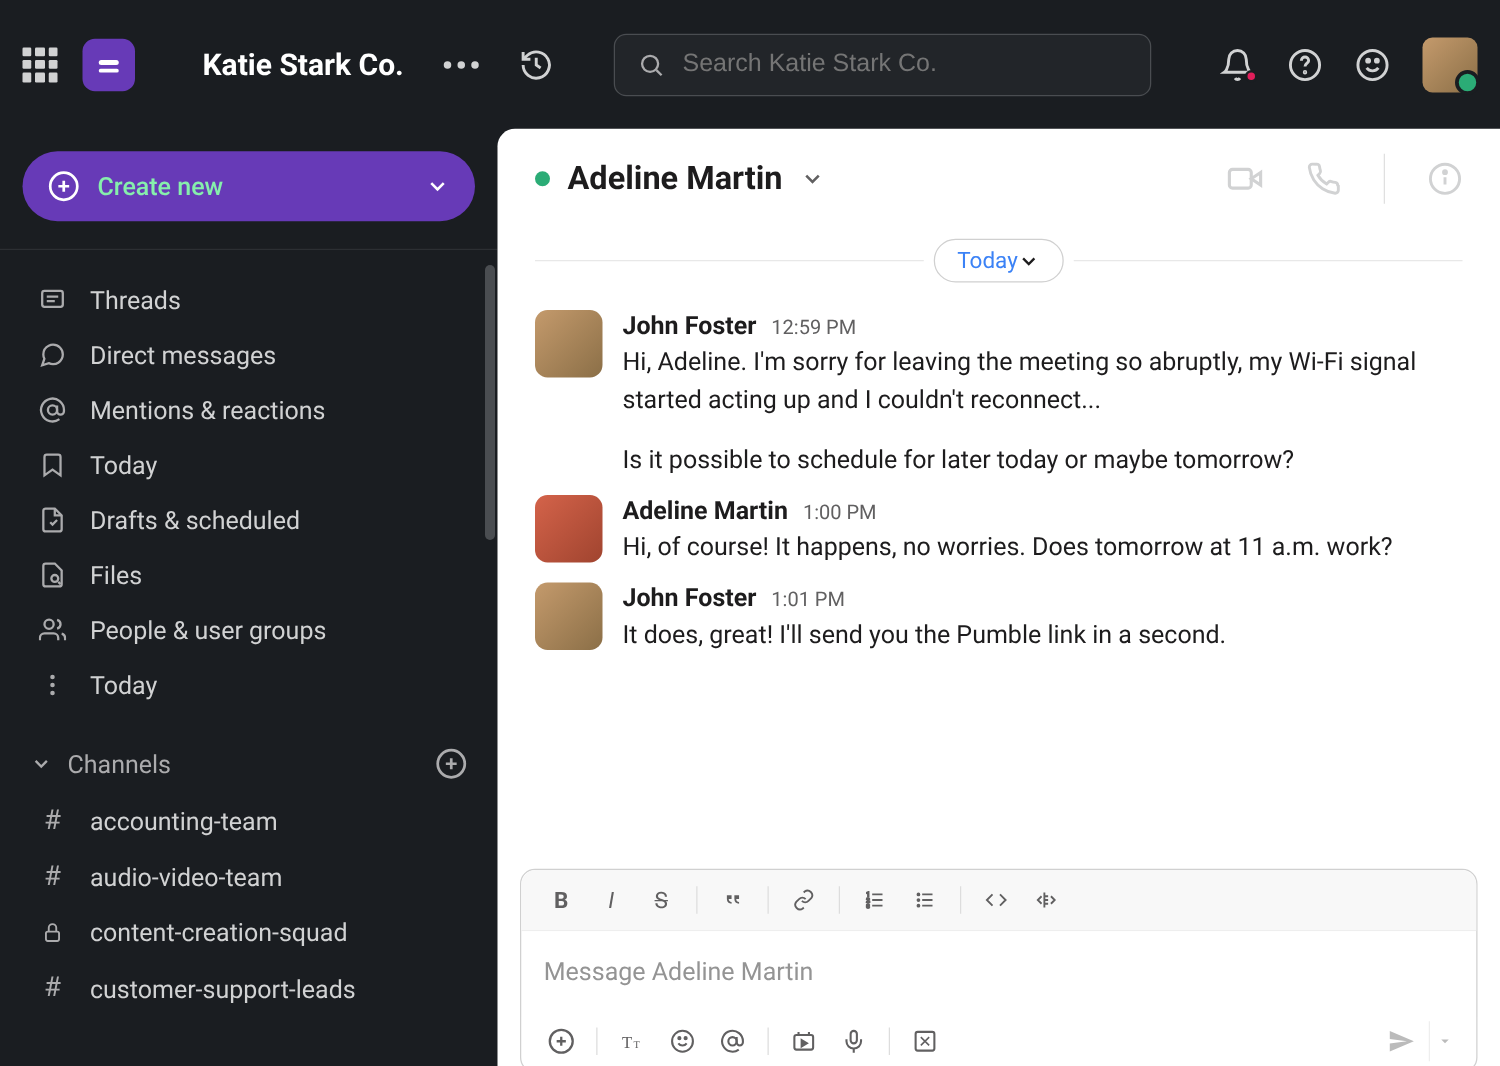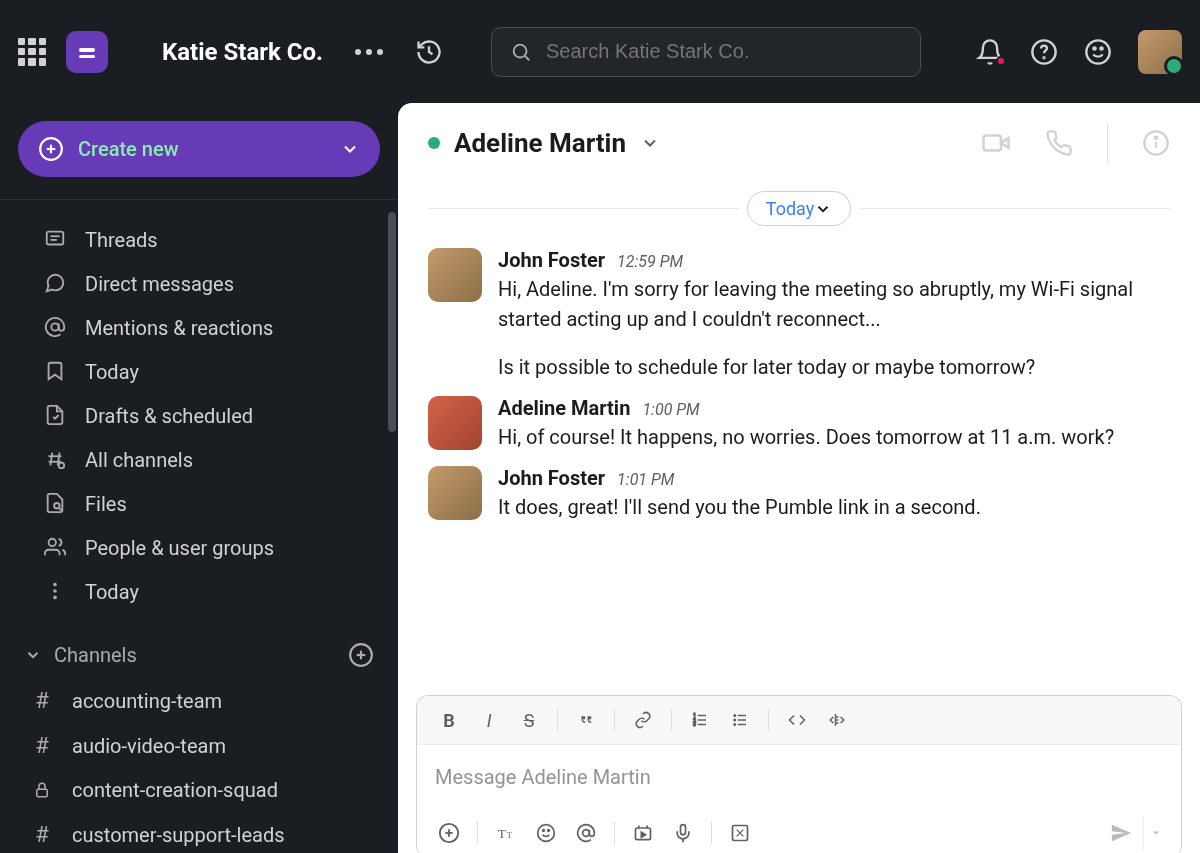--- a/index.html
+++ b/index.html
@@ -27,21 +27,21 @@
   .main { display: flex; height: calc(100% - 80px); }
   
   
   .sidebar { width: 398px; display: flex; flex-direction: column; padding-top: 18px; }
   .create-btn { margin: 0 18px 22px 18px; height: 56px; background: #673ab7; border-radius: 28px; display: flex; align-items: center; padding: 0 20px; color: #86efac; font-size: 20px; font-weight: 500; cursor: pointer; gap: 14px; }
   .create-btn .chev { margin-left: auto; }
   .hr { height: 1px; background: #2c2f33; margin-bottom: 12px; }
   .scroll-wrap { position: relative; flex: 1; overflow: hidden; }
   .scroll-thumb { position: absolute; right: 2px; top: 0; width: 8px; height: 220px; background: #4a4d51; border-radius: 4px; }
   .nav { display: flex; flex-direction: column; padding: 6px 0; }
-  .nav-item { display: flex; gap: 18px; padding: 10px 30px; font-size: 20px; color: #d1d2d3; cursor: pointer; margin-left: 13px; }
+  .nav-item { display: flex; align-items: center; gap: 18px; padding: 10px 30px; font-size: 20px; color: #d1d2d3; cursor: pointer; }
   .nav-item .icn { width: 24px; display: flex; justify-content: center; color: #ababad; }
   .section-head { display: flex; align-items: center; gap: 12px; padding: 22px 24px 10px 24px; font-size: 20px; color: #ababad; }
   .section-head .add { margin-left: auto; cursor: pointer; }
   .ch-item { display: flex; align-items: center; gap: 18px; padding: 10px 30px; font-size: 20px; color: #d1d2d3; cursor: pointer; }
   .ch-item .pre { width: 24px; display:flex; justify-content:center; color:#ababad; font-size:22px; }
   
   
   .chat { flex: 1; background: #fff; border-top-left-radius: 14px; display: flex; flex-direction: column; color: #1d1c1d; }
   .chat-head { height: 80px; display: flex; align-items: center; padding: 0 30px; }
   .presence { width: 12px; height: 12px; background: #2bac76; border-radius: 50%; margin-right: 14px; }
@@ -55,21 +55,21 @@
   .date-pill { border:1px solid #d0d0d0; border-radius:20px; padding:6px 18px; display:flex; align-items:center; font-size:18px; color:#3b82f6; cursor:pointer; margin: 0 8px;}
   
   .messages { flex: 1; overflow: hidden; padding: 22px 30px 10px 30px; }
   .msg { display: flex; gap: 16px; margin-bottom: 14px; }
   .msg .ava { width: 54px; height: 54px; border-radius: 10px; flex-shrink:0; }
   .ava.jf { background: linear-gradient(135deg,#c49a6c,#8b6f47); }
   .ava.am { background: linear-gradient(135deg,#d4634a,#a0442f); }
   .msg .body { flex:1; }
   .msg .meta { display:flex; align-items:baseline; gap:12px; }
   .msg .name { font-size:20px; font-weight:700; color:#1d1c1d; }
-  .msg .time { font-size:16px; color:#616061;font-style:italic; }
+  .msg .time { font-size:16px; color:#616061; }
   .msg .text { font-size:20px; color:#1d1c1d; line-height:1.5; margin-top:2px; }
   .msg .text p { margin-bottom: 18px; }
   .msg .text p:last-child { margin-bottom: 0; }
   
   .composer { margin: 6px 18px 18px 18px; border: 1px solid #d0d0d0; border-radius: 12px; background:#fff; }
   .toolbar { display:flex; align-items:center; padding: 8px 14px; gap: 4px; background:#f8f8f8; border-top-left-radius:12px; border-top-right-radius:12px; border-bottom:1px solid #eee;}
   .tbtn { width: 36px; height: 32px; display:flex; align-items:center; justify-content:center; color:#616061; cursor:pointer; border-radius:4px; font-size:18px; }
   .tsep { width:1px; height:22px; background:#ddd; margin: 0 6px; }
   .compose-input { padding: 20px 18px; font-size: 20px; color:#949494; min-height: 60px; }
   .bottombar { display:flex; align-items:center; padding: 8px 14px; gap:4px; }
@@ -202,32 +202,20 @@
           </div>
           <div class="nav-item">
             <span class="icn">
               <svg width="22" height="22" viewBox="0 0 24 24" fill="none" stroke="currentColor" stroke-width="2">
                 <path d="M14 2H6a2 2 0 0 0-2 2v16a2 2 0 0 0 2 2h12a2 2 0 0 0 2-2V8z"></path>
                 <path d="M14 2v6h6"></path>
                 <path d="M10 14l2 2 4-4"></path>
               </svg>
             </span>
             <span>Drafts &amp; scheduled</span>
-          </div>
-          <div class="nav-item">
-            <span class="icn">
-              <svg width="22" height="22" viewBox="0 0 24 24" fill="none" stroke="currentColor" stroke-width="2">
-                <line x1="5" y1="9" x2="19" y2="9"></line>
-                <line x1="5" y1="15" x2="19" y2="15"></line>
-                <line x1="9" y1="5" x2="7" y2="19"></line>
-                <line x1="17" y1="5" x2="15" y2="19"></line>
-                <circle cx="19" cy="19" r="3"></circle>
-              </svg>
-            </span>
-            <span>All channels</span>
           </div>
           <div class="nav-item">
             <span class="icn">
               <svg width="22" height="22" viewBox="0 0 24 24" fill="none" stroke="currentColor" stroke-width="2">
                 <path d="M14 2H6a2 2 0 0 0-2 2v16a2 2 0 0 0 2 2h12a2 2 0 0 0 2-2V8z"></path>
                 <circle cx="14" cy="15" r="3"></circle>
                 <line x1="17" y1="18" x2="19" y2="20"></line>
               </svg>
             </span>
             <span>Files</span>

